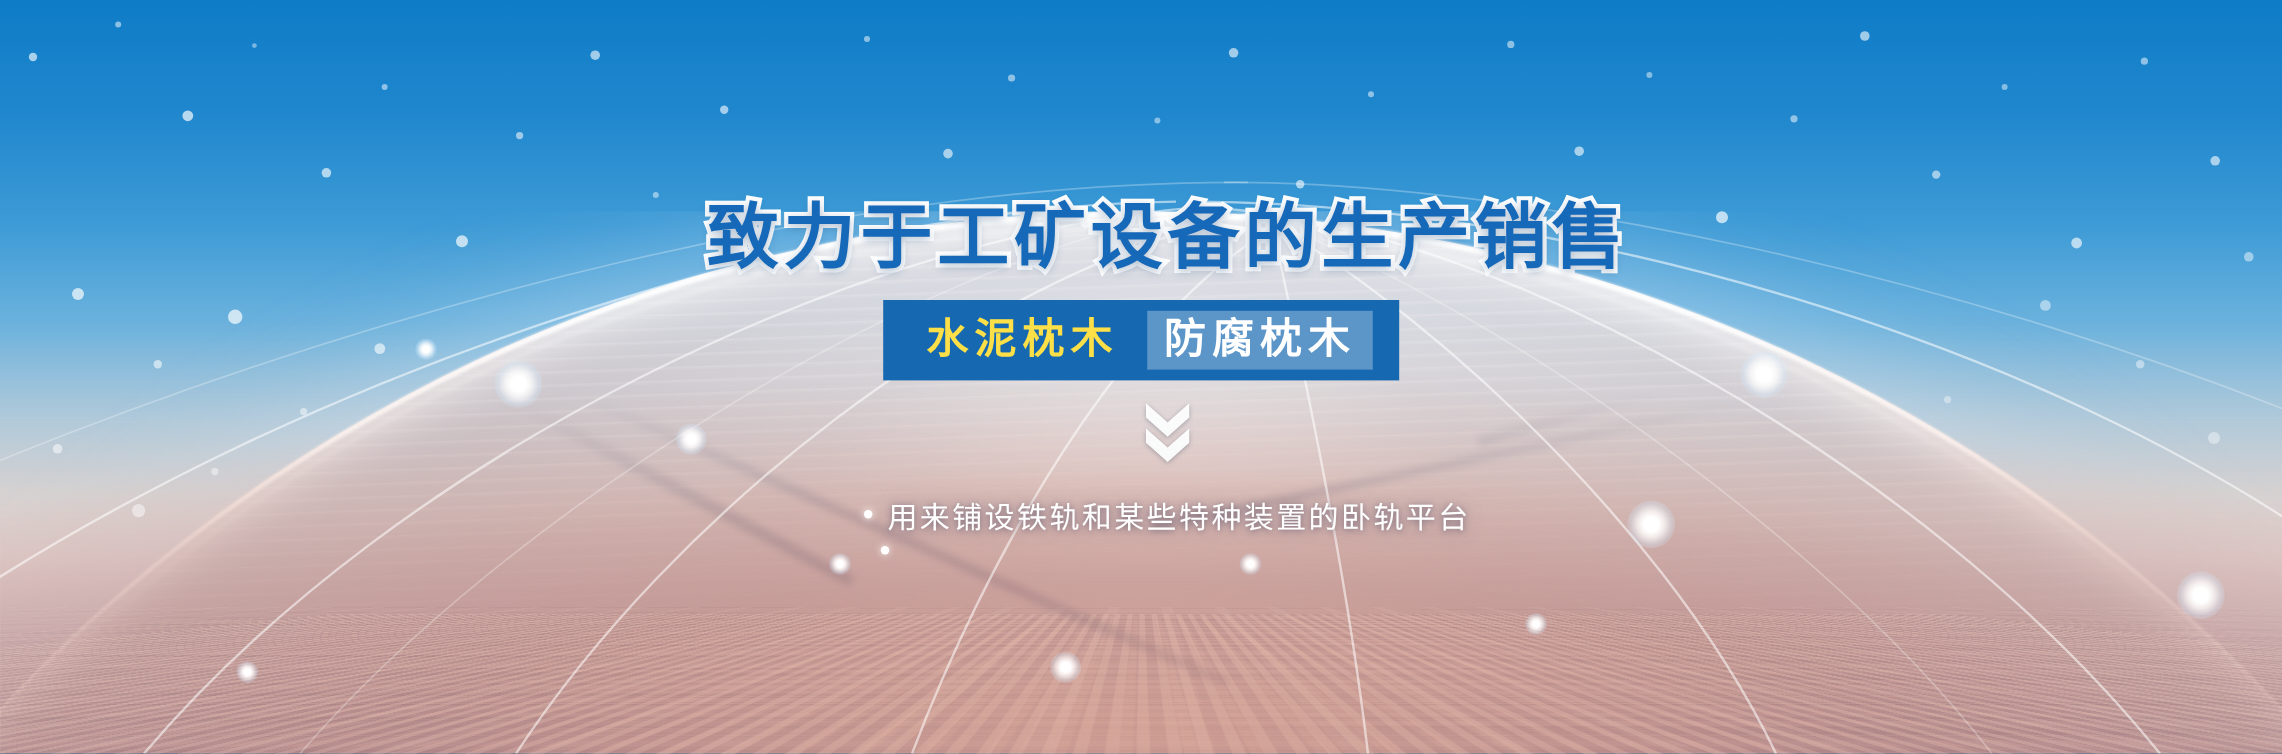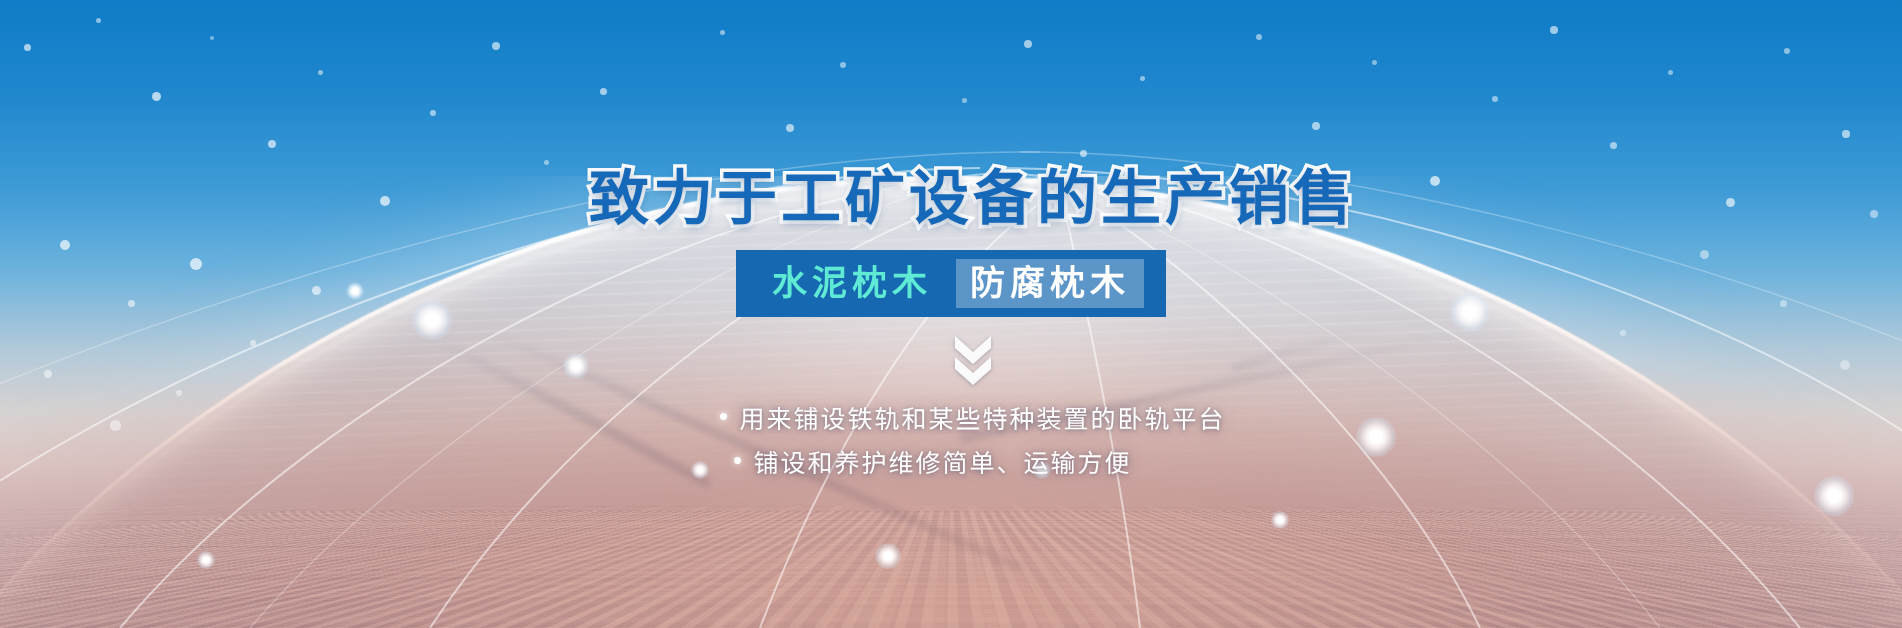--- a/index.html
+++ b/index.html
@@ -206,41 +206,41 @@
     margin-top:22px;
     background:#1668b0;
     padding:9px 22px;
     gap:10px;
   }
   .tag{
     font-family:"DejaVu Sans","Liberation Sans",sans-serif;
     font-size:35px;
     font-weight:700;
     letter-spacing:5px;
-    color:#5eead4;
+    color:#fde047;
     line-height:1.28;
     padding:2px 14px;
     white-space:nowrap;
   }
   .tag.alt{
     background:rgba(255,255,255,.30);
     color:#ffffff;
   }
 
   .chev{
     margin-top:16px;
     display:flex;
     flex-direction:column;
     align-items:center;
     gap:2px;
   }
   .chev svg{ display:block; filter:drop-shadow(0 1px 2px rgba(40,60,90,.35)); }
 
   .bullets{
-    margin-top:14px;
+    margin-top:26px;
     display:inline-block;
     text-align:left;
   }
   .bullet{
     display:flex;
     align-items:center;
     gap:12px;
     margin:0 0 8px 0;
     font-family:"DejaVu Serif","Liberation Serif",serif;
     font-size:25px;
@@ -384,18 +384,17 @@
       </svg>
     </div>
 
     <div class="bullets">
       <p class="bullet">
         <span class="bdot"></span>
         <span>用来铺设铁轨和某些特种装置的卧轨平台</span>
       </p>
       <p class="bullet">
         <span class="bdot"></span>
-        <span>铺设和养护维修简单、运输方便</span>
       </p>
     </div>
 
   </div>
 </div>
 
 </body></html>

